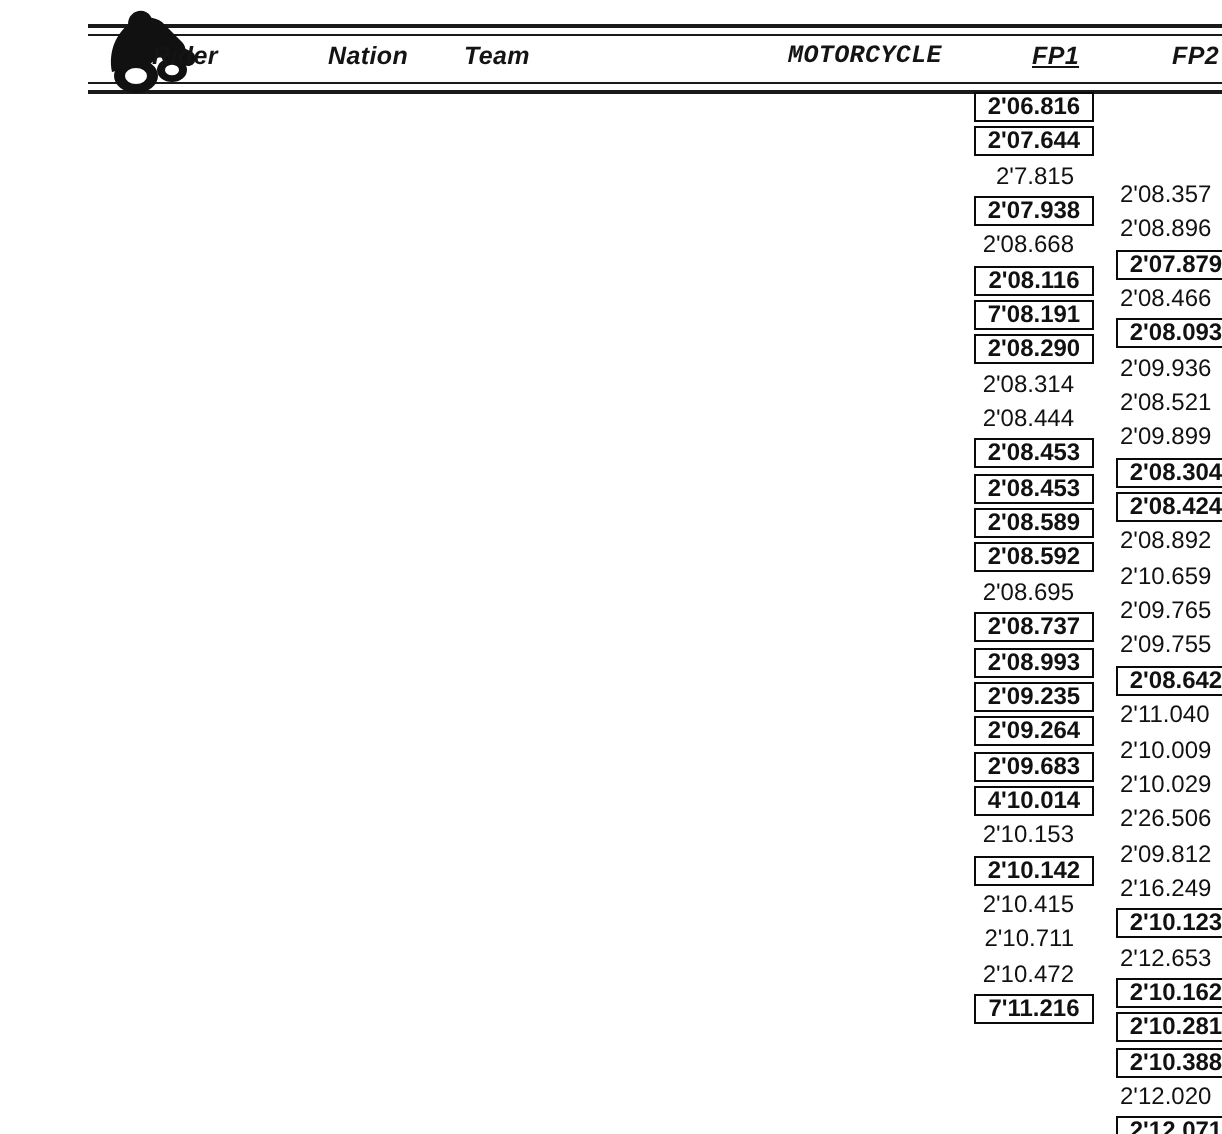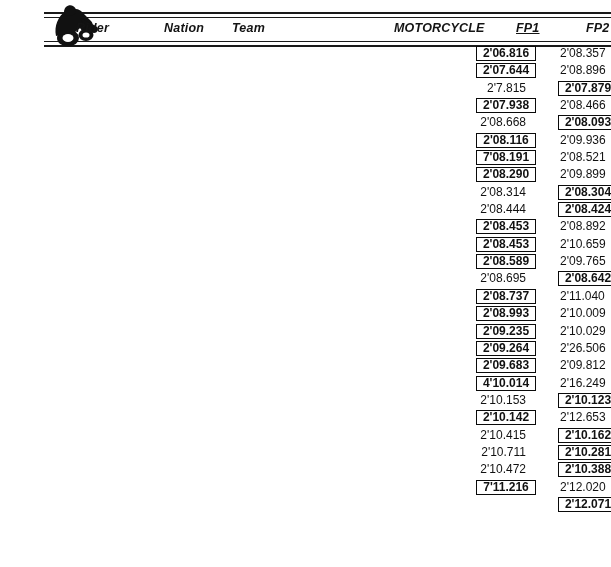--- a/index.html
+++ b/index.html
@@ -25,40 +25,40 @@
 
   .hdr-cell{
     position:absolute;top:9px;
     font-style:italic;font-weight:bold;
     font-size:12.5px;letter-spacing:.2px;
     color:#141414;white-space:nowrap;
   }
   .h-rider{left:60px;}
   .h-nation{left:148px;}
   .h-team{left:216px;}
-  .h-moto{left:378px;}
+  .h-moto{left:378px;font-family:Liberation Mono, monospace;}
   .h-fp1{left:500px;text-decoration:underline;}
   .h-fp2{left:570px;}
 
   
   .rows{position:absolute;left:0;top:45px;width:611px;}
   .row{position:relative;height:17.35px;}
 
   .cell{position:absolute;white-space:nowrap;font-size:12.5px;line-height:14px;top:1px;}
 
   .c-pos{left:0;width:24px;text-align:right;font-weight:bold;font-size:12.5px;color:#0d0d0d;}
   .c-num{left:26px;width:17px;text-align:right;font-size:10px;top:3px;color:#141414;}
   .c-name{left:47px;width:98px;overflow:hidden;font-weight:bold;font-size:12.3px;color:#0d0d0d;}
   .c-nation{left:120px;width:58px;text-align:right;font-size:11.5px;color:#242424;}
   .c-team{left:181px;width:200px;overflow:hidden;font-size:11.5px;color:#242424;}
   .c-moto{left:330px;width:155px;text-align:right;font-size:11.5px;color:#242424;}
 
-  .c-fp1{left:476px;width:52px;text-align:right;font-size:12px;color:#111;}
+  .c-fp1{left:487px;width:52px;text-align:right;font-size:12px;color:#111;}
   .c-laps{left:548px;width:15px;text-align:right;font-size:9.5px;top:4px;color:#222;}
-  .c-fp2{left:558px;width:44px;text-align:right;font-size:12px;color:#111;}
+  .c-fp2{left:558px;width:44px;text-align:right;font-size:12px;color:#111;margin-top:44px;}
 
   
   .t{display:inline-block;padding:0 2px;}
   .t.best{
     font-weight:bold;
     border:1.5px solid #0a0a0a;
     padding:0 3px 0 3px;
     margin-right:-1px;
     line-height:13px;
   }
@@ -240,20 +240,31 @@
         <div class="cell c-laps"></div>
         <div class="cell c-fp2"><span class="t">2'09.765</span></div>
       </div>
       <div class="row">
         <div class="cell c-pos"></div>
         <div class="cell c-num"></div>
         <div class="cell c-name"></div>
         <div class="cell c-nation"></div>
         <div class="cell c-team"></div>
         <div class="cell c-moto"></div>
+        <div class="cell c-fp1"><span class="t best">2'08.592</span></div>
+        <div class="cell c-laps"></div>
+        <div class="cell c-fp2"><span class="t">2'09.755</span></div>
+      </div>
+      <div class="row">
+        <div class="cell c-pos"></div>
+        <div class="cell c-num"></div>
+        <div class="cell c-name"></div>
+        <div class="cell c-nation"></div>
+        <div class="cell c-team"></div>
+        <div class="cell c-moto"></div>
         <div class="cell c-fp1"><span class="t">2'08.695</span></div>
         <div class="cell c-laps"></div>
         <div class="cell c-fp2"><span class="t best">2'08.642</span></div>
       </div>
       <div class="row">
         <div class="cell c-pos"></div>
         <div class="cell c-num"></div>
         <div class="cell c-name"></div>
         <div class="cell c-nation"></div>
         <div class="cell c-team"></div>

